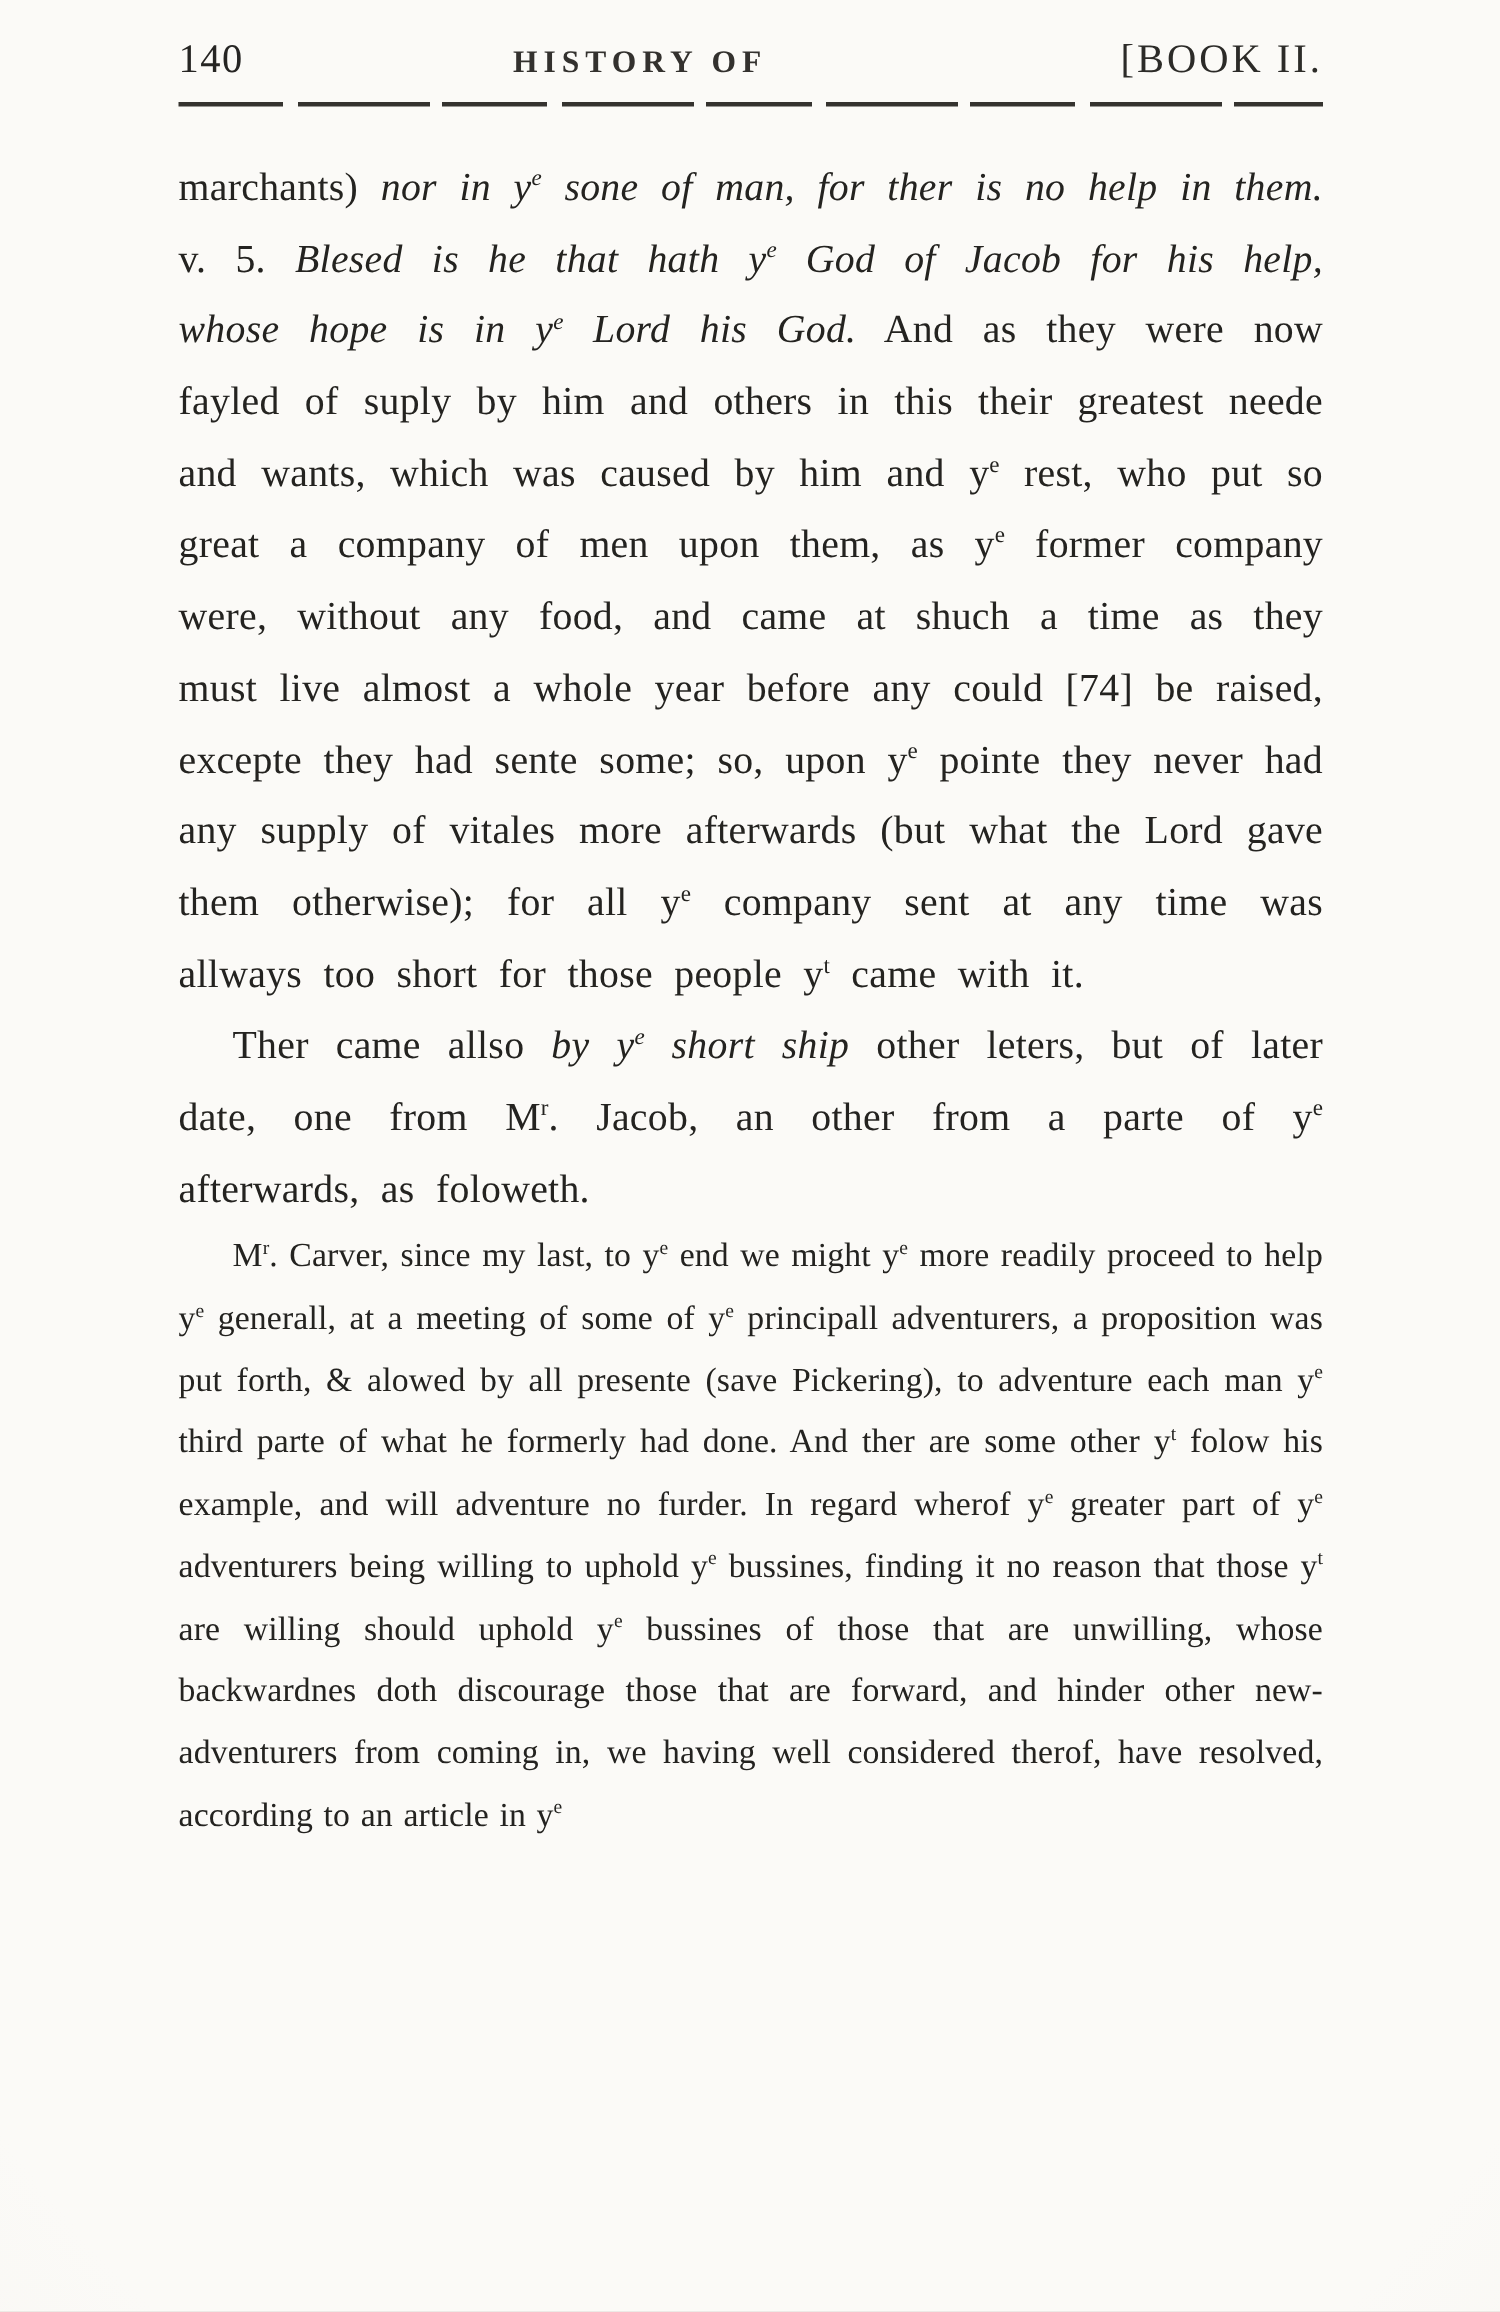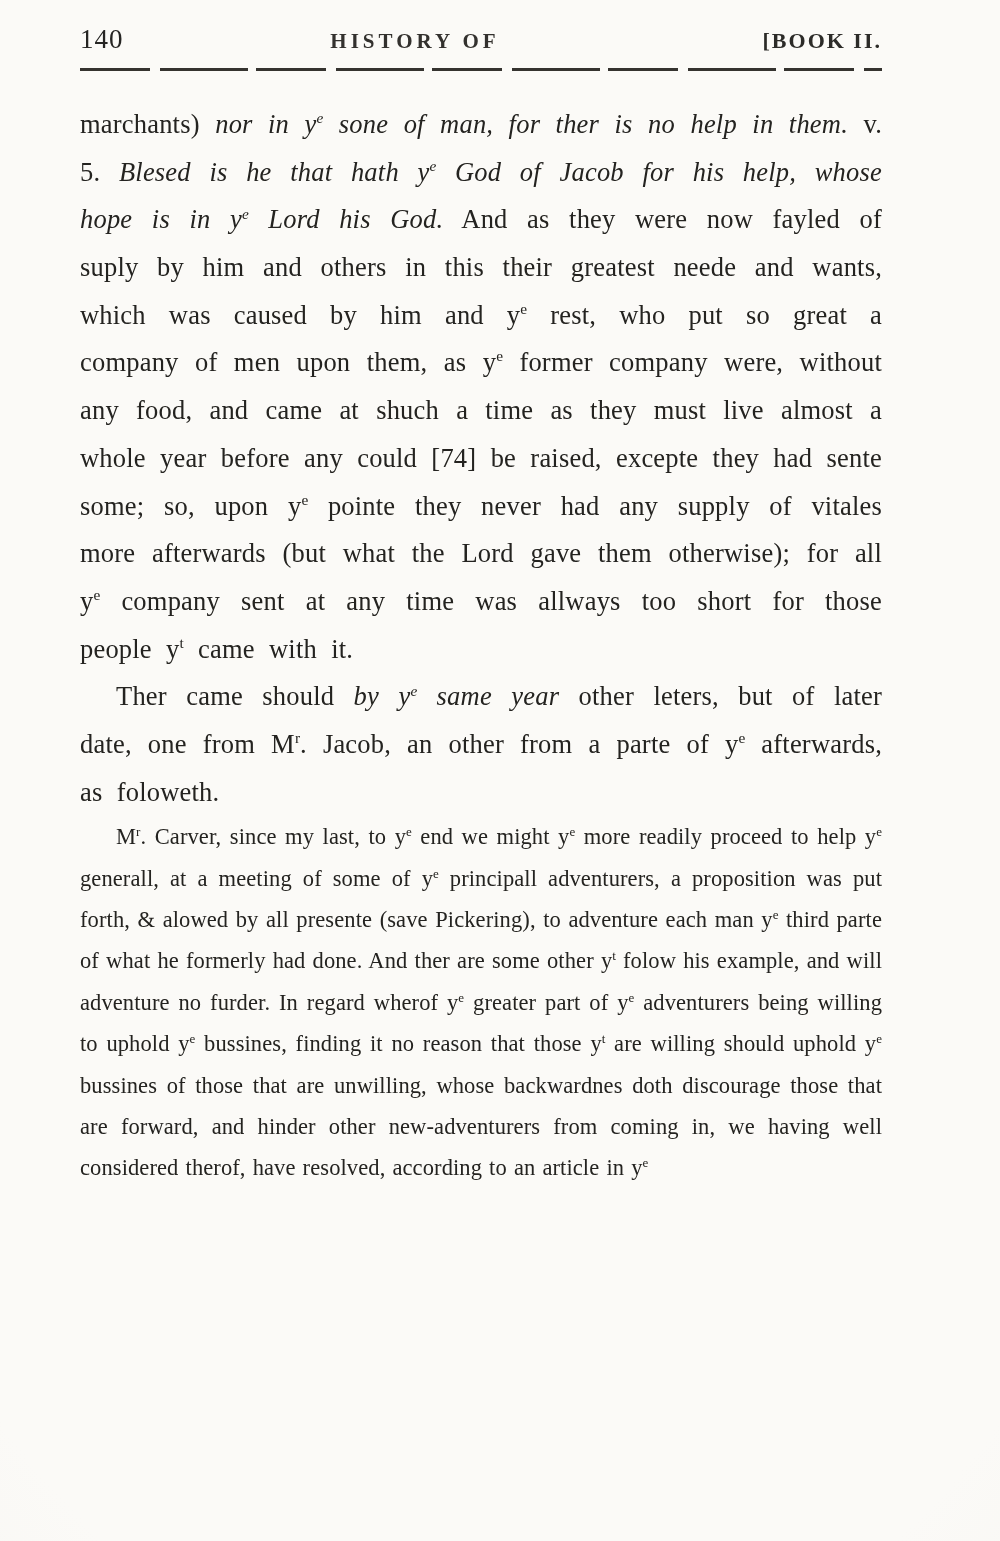--- a/index.html
+++ b/index.html
@@ -7,39 +7,39 @@
   body {
     height: 1541px;
     background: #e7e5e0;
     font-family: "Liberation Serif", "DejaVu Serif", serif;
   }
   .page {
     width: 1000px;
     height: 1541px;
     background: radial-gradient(130% 120% at 50% 45%, #fbfaf7 55%, #f0eee8 100%);
     color: #262523;
-    padding: 24px 118px 0 80px;
+    padding: 24px 118px 0 119px;
     overflow: hidden;
     position: relative;
   }
   .header {
     display: flex;
     align-items: baseline;
     justify-content: space-between;
   }
   .page-number { font-size: 27px; letter-spacing: 1px; }
   .running-title {
     font-size: 21px;
     letter-spacing: 4px;
     font-weight: bold;
     color: #33312e;
     transform: translateX(-28px);
     text-align: right;
   }
-  .book-label { font-size: 22px; letter-spacing: 2px; color: #2c2b28; font-weight: bold; }
+  .book-label { font-size: 27px; letter-spacing: 2px; color: #2c2b28; }
   .rule {
     margin-top: 13px;
     height: 3px;
     background: repeating-linear-gradient(to right,
       #35332f 0 70px, rgba(0,0,0,0) 70px 80px,
       #35332f 80px 168px, rgba(0,0,0,0) 168px 176px);
   }
   .text-body { margin-top: 30px; }
   .para {
     text-align: justify;
@@ -70,16 +70,16 @@
 
 <div class="page">
   <div class="header">
     <span class="page-number">140</span>
     <span class="running-title">HISTORY OF</span>
     <span class="book-label">[BOOK II.</span>
   </div>
   <div class="rule"></div>
   <div class="text-body">
       <p class="para style-main"><span>marchants) </span><span class="it">nor in y</span><span class="it sup">e</span><span class="it"> sone of man, for ther is no help in them.</span><span>  v. 5. </span><span class="it">Blesed is he that hath y</span><span class="it sup">e</span><span class="it"> God of Jacob for his help, whose hope is in y</span><span class="it sup">e</span><span class="it"> Lord his God.</span><span>  And as they were now fayled of suply by him and others in this their greatest neede and wants, which was caused by him and y</span><span class="sup">e</span><span> rest, who put so great a company of men upon them, as y</span><span class="sup">e</span><span> former company were, without any food, and came at shuch a time as they must live almost a whole year before any could [74] be raised, excepte they had sente some; so, upon y</span><span class="sup">e</span><span> pointe they never had any supply of vitales more afterwards (but what the Lord gave them otherwise); for all y</span><span class="sup">e</span><span> company sent at any time was allways too short for those people y</span><span class="sup">t</span><span> came with it.</span></p>
-      <p class="para style-main indent"><span>Ther came should </span><span class="it">by y</span><span class="it sup">e</span><span class="it"> same year</span><span> other leters, but of later date, one from M</span><span class="sup">r</span><span>. Jacob, an other from a parte of y</span><span class="sup">e</span><span> afterwards, as foloweth.</span></p>
+      <p class="para style-main indent"><span>Ther came allso </span><span class="it">by y</span><span class="it sup">e</span><span class="it"> short ship</span><span> other leters, but of later date, one from M</span><span class="sup">r</span><span>. Jacob, an other from a parte of y</span><span class="sup">e</span><span> afterwards, as foloweth.</span></p>
       <p class="para style-letter indent"><span>M</span><span class="sup">r</span><span>. Carver, since my last, to y</span><span class="sup">e</span><span> end we might y</span><span class="sup">e</span><span> more readily proceed to help y</span><span class="sup">e</span><span> generall, at a meeting of some of y</span><span class="sup">e</span><span> principall adventurers, a proposition was put forth, &amp; alowed by all presente (save Pickering), to adventure each man y</span><span class="sup">e</span><span> third parte of what he formerly had done.  And ther are some other y</span><span class="sup">t</span><span> folow his example, and will adventure no furder.  In regard wherof y</span><span class="sup">e</span><span> greater part of y</span><span class="sup">e</span><span> adventurers being willing to uphold y</span><span class="sup">e</span><span> bussines, finding it no reason that those y</span><span class="sup">t</span><span> are willing should uphold y</span><span class="sup">e</span><span> bussines of those that are unwilling, whose backwardnes doth discourage those that are forward, and hinder other new-adventurers from coming in, we having well considered therof, have resolved, according to an article in y</span><span class="sup">e</span></p>
     </div>
 </div>
 
 </body></html>

